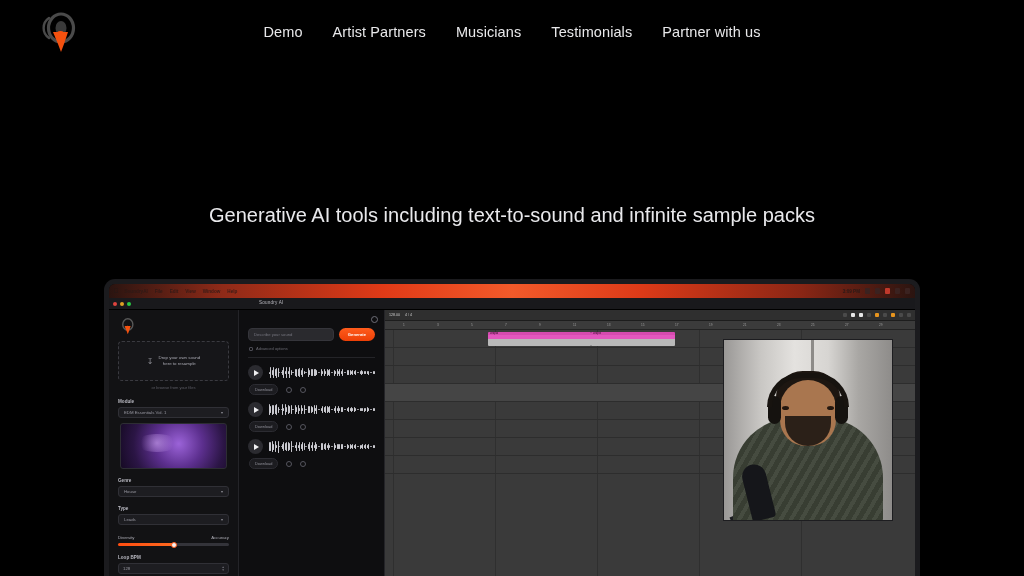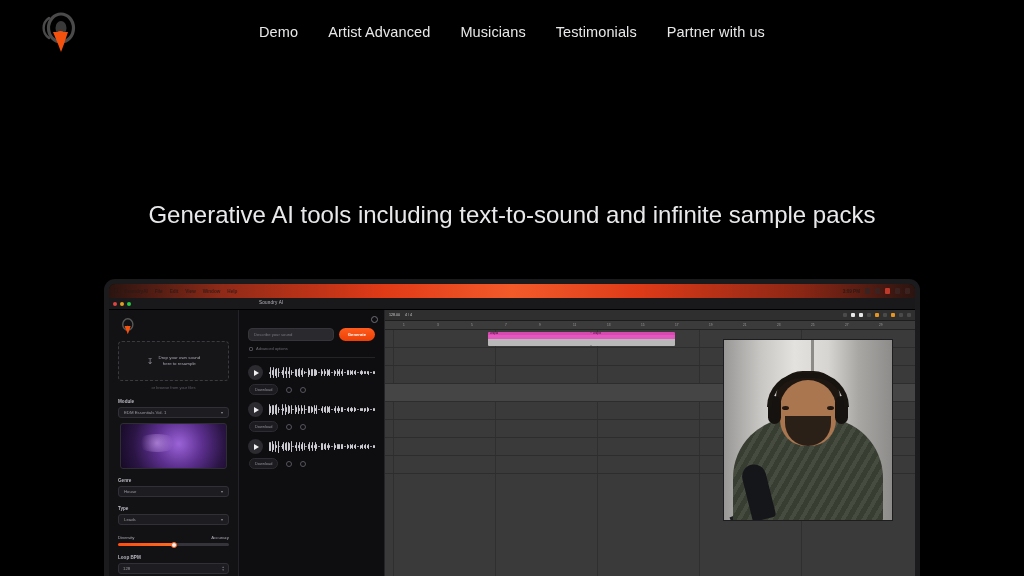--- a/index.html
+++ b/index.html
@@ -38,21 +38,21 @@
   
   .hero-title {
     position: absolute; top: 118px; left: 0; width: 1024px;
     text-align: center; color: #ffffff;
     font-size: 52px; font-weight: 700; letter-spacing: -0.8px;
     line-height: 64px; white-space: nowrap;
   }
   .hero-sub {
     position: absolute; top: 199px; left: 0; width: 1024px;
     text-align: center; color: #e9e9ec;
-    font-size: 24px; font-weight: 400; line-height: 32px;
+    font-size: 20px; font-weight: 400; line-height: 32px;
     white-space: nowrap;
   }
 
   
   .mock {
     position: absolute; left: 104px; top: 279px;
     width: 816px; height: 297px;
     background: #0b0b0c;
     border: 5px solid #1b1b1e;
     border-bottom: none;
@@ -274,21 +274,21 @@
         <ellipse cx="19" cy="16" rx="12.5" ry="14" fill="none" stroke="#4a4a4a" stroke-width="3.2"></ellipse>
         <ellipse cx="19" cy="16" rx="5.5" ry="7" fill="#3a3a3a"></ellipse>
         <path d="M7 6 A 12 12 0 0 0 7 26" fill="none" stroke="#4a4a4a" stroke-width="2.4" stroke-linecap="round"></path>
         <path d="M11 20 L26 20 L22 32 L19 40 L16 32 Z" fill="#f4510f"></path>
         <circle cx="18.5" cy="24" r="5" fill="#f4510f"></circle>
       </svg>
     </div>
 
     <div class="nav-links">
       <a class="nav-link">Demo</a>
-      <a class="nav-link">Artist Advanced</a>
+      <a class="nav-link">Artist Partners</a>
       <a class="nav-link">Musicians</a>
       <a class="nav-link">Testimonials</a>
       <a class="nav-link">Partner with us</a>
     </div>
 
   </div>
 
   <p class="hero-sub">Generative AI tools including text-to-sound and infinite sample packs</p>
 
   <div class="mock">

